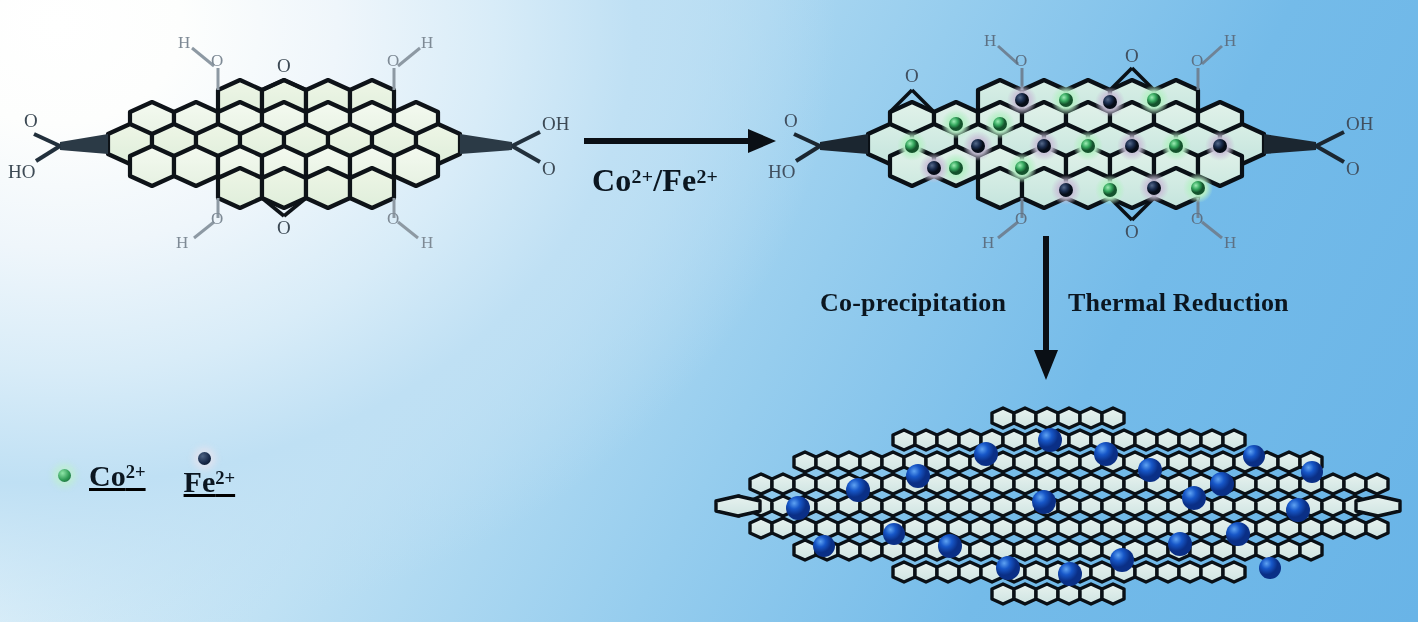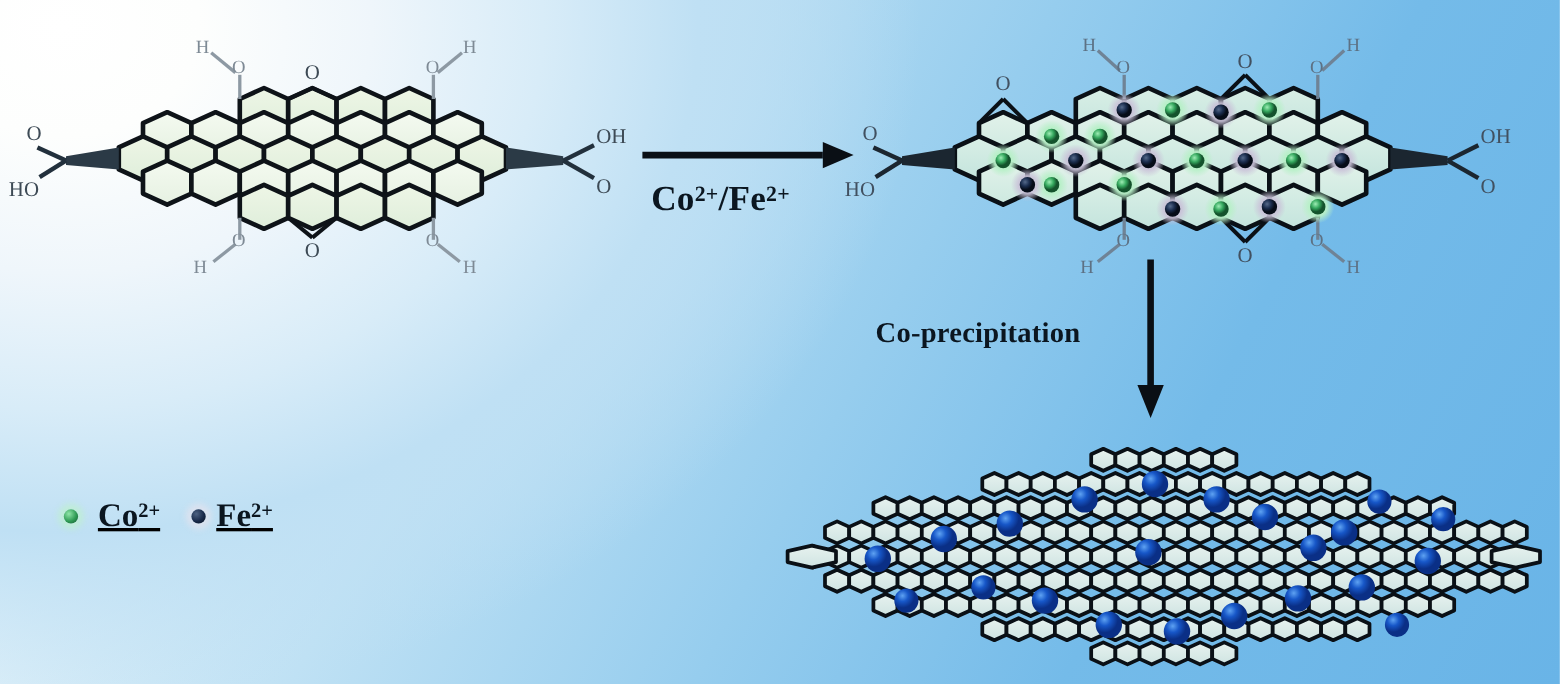--- a/index.html
+++ b/index.html
@@ -321,21 +321,22 @@
         <circle cx="460" cy="126" r="7" fill="url(#gFe)"></circle>
       <circle cx="174" cy="148" r="15" fill="url(#haloFe)"></circle>
         <circle cx="174" cy="148" r="7" fill="url(#gFe)"></circle>
     </g>
   </svg>
 
   <svg width="60" height="160" style="left:1018px;top:232px;">
     <line x1="28" y1="4" x2="28" y2="118" stroke="#0a0f15" stroke-width="6"></line>
     <polygon points="16,118 40,118 28,148" fill="#0a0f15"></polygon>
   </svg>
-  <div class="lbl arrow-label" style="left:796px;top:288px;font-size:26px;">Co-precipitation</div>
+  <div class="lbl arrow-label" style="left:820px;top:288px;font-size:26px;">Co-precipitation</div>
+  <div class="lbl arrow-label" style="left:1068px;top:288px;font-size:26px;">Thermal Reduction</div>
 
   <svg width="720" height="210" style="left:698px;top:398px;">
     <defs>
       <linearGradient id="cellE" x1="0" y1="0" x2="0" y2="1">
         <stop offset="0%" stop-color="#e7f2ef"></stop>
           <stop offset="100%" stop-color="#cfe4e2"></stop>
       </linearGradient>
       <radialGradient id="gNP" cx="34%" cy="30%">
         <stop offset="0%" stop-color="#5ea2f2"></stop>
           <stop offset="48%" stop-color="#1757c8"></stop>
@@ -550,19 +551,19 @@
       <circle cx="614" cy="74" r="11" fill="url(#gNP)"></circle>
       <circle cx="126" cy="148" r="11" fill="url(#gNP)"></circle>
     </g>
   </svg>
 
   <div class="legend">
     <div class="legend-item" style="margin-right:28px;">
       <span class="dotco"></span>
       <span class="legend-text" style="margin-left:18px;"><span>Co</span><span class="sup">2+</span></span>
     </div>
-    <div class="legend-item" style="margin-right:38px;">
+    <div class="legend-item" style="margin-right:38px;flex-direction:column;">
       <span class="dotfe"></span>
       <span class="legend-text" style="margin-left:10px;"><span>Fe</span><span class="sup">2+</span></span>
     </div>
   </div>
 
 </div>
 
 </body></html>

